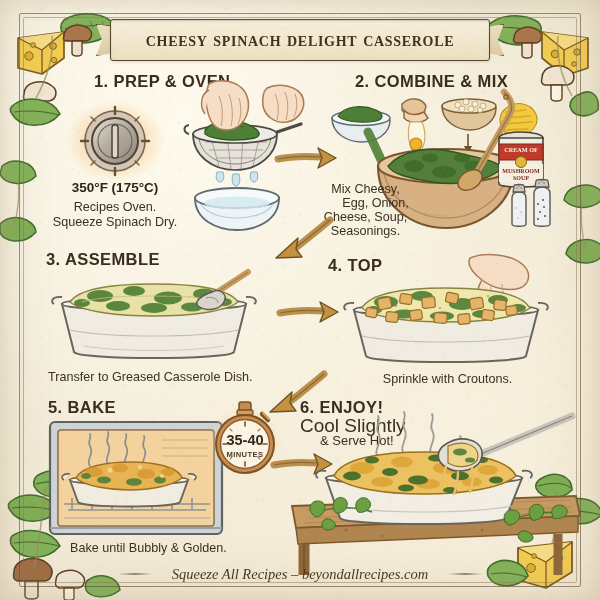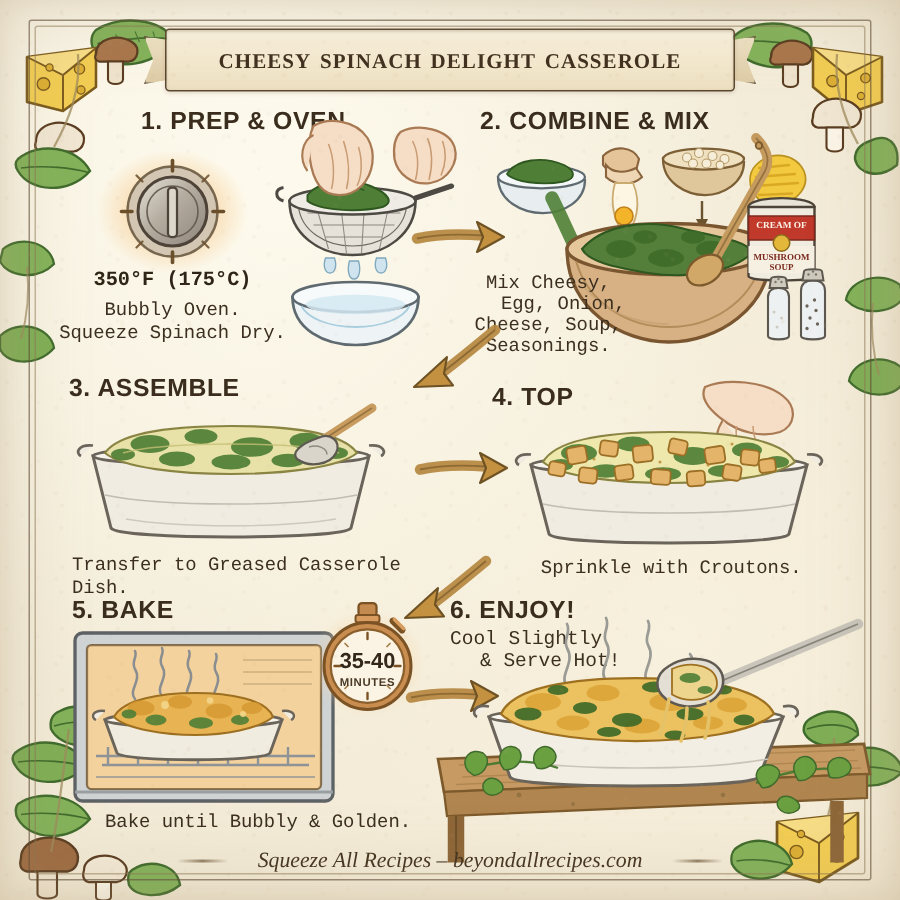--- a/index.html
+++ b/index.html
@@ -46,21 +46,21 @@
   .banner .tail.r{right:0;clip-path:polygon(100% 0,0 12%,0 88%,100% 100%,72% 50%);}
   .banner-text{position:absolute;left:0;top:0;width:408px;height:40px;
     display:flex;align-items:center;justify-content:center;
     font-family:"Liberation Serif", serif;font-weight:700;
     font-size:20.5px;letter-spacing:.7px;color:#40301f;
     font-variant:small-caps;text-transform:lowercase;white-space:nowrap;}
 
   
   .step-title{position:absolute;font-family:"Liberation Sans",sans-serif;
     font-weight:700;font-size:16.5px;color:#3a2d1e;letter-spacing:.4px;white-space:nowrap;}
-  .cap{position:absolute;font-family:Liberation Mono, monospace;
+  .cap{position:absolute;font-family:Liberation Sans, sans-serif;
     font-size:12.6px;line-height:15.4px;color:#3c2f20;text-align:center;}
   .cap.left{text-align:left;}
 
   
   .arrow{position:absolute;}
   .arrow svg{display:block;overflow:visible;}
 
   
   .art{position:absolute;}
   .art svg{display:block;overflow:visible;}
@@ -255,21 +255,21 @@
       <g stroke="#6b4f2b" stroke-width="1.5" stroke-linecap="round" opacity=".85">
         <line x1="29" y1="19" x2="33" y2="23"></line>
         <line x1="77" y1="19" x2="73" y2="23"></line>
         <line x1="29" y1="67" x2="33" y2="63"></line>
         <line x1="77" y1="67" x2="73" y2="63"></line>
       </g>
     </svg>
   </div>
 
   <div class="cap" style="left:45px;top:180px;width:140px;font-size:13.5px;font-weight:600;color:#2f2517;">350°F (175°C)</div>
-  <div class="cap" style="left:35px;top:200px;width:160px;">Bubbly Oven.</div>
+  <div class="cap" style="left:35px;top:200px;width:160px;">Recipes Oven.</div>
   <div class="cap" style="left:35px;top:215px;width:160px;">Squeeze Spinach Dry.</div>
 
   <div class="art" style="left:175px;top:80px;width:130px;height:145px;">
     <svg width="130" height="145" viewBox="0 0 130 145">
 
       <g>
         <path d="M18 54 C18 76, 38 90, 60 90 C82 90, 102 76, 102 54Z" fill="#e6e2da" stroke="#4d4a44" stroke-width="1.7"></path>
         <path d="M24 58 C26 74, 42 84, 60 84 C78 84, 94 74, 96 58Z" fill="none" stroke="#6d6a62" stroke-width=".8"></path>
         <path d="M30 62 L92 62 M34 70 L88 70 M42 78 L80 78" stroke="#8b8780" stroke-width=".7"></path>
         <path d="M36 58 L44 86 M52 56 L56 89 M68 56 L66 89 M84 58 L78 86" stroke="#8b8780" stroke-width=".7"></path>
@@ -310,21 +310,21 @@
   </div>
 
   <div class="arrow" style="left:276px;top:146px;width:62px;height:24px;">
     <svg width="62" height="24" viewBox="0 0 62 24">
       <path d="M2 13 C16 10, 32 10, 46 11" stroke="#b5873f" stroke-width="7" fill="none" stroke-linecap="round" opacity=".92"></path>
       <path d="M2 13 C16 10, 32 10, 46 11" stroke="#7a5a28" stroke-width="1.2" fill="none" opacity=".7"></path>
       <path d="M42 2 L60 12 L42 22 L46 12Z" fill="#c3913f" stroke="#6e5224" stroke-width="1.4" stroke-linejoin="round"></path>
     </svg>
   </div>
 
-  <div class="step-title" style="left:320px;top:72px;text-align:center;">2. COMBINE &amp; MIX</div>
+  <div class="step-title" style="left:355px;top:72px;text-align:center;">2. COMBINE &amp; MIX</div>
 
   <div class="art" style="left:318px;top:88px;width:250px;height:150px;">
     <svg width="250" height="150" viewBox="0 0 250 150">
 
       <g>
         <path d="M14 30 C14 46, 30 54, 44 54 C58 54, 72 46, 72 32Z" fill="#e8eef0" stroke="#5f6a70" stroke-width="1.5"></path>
         <ellipse cx="43" cy="30" rx="29" ry="7.5" fill="#f3f7f8" stroke="#5f6a70" stroke-width="1.5"></ellipse>
         <path d="M20 28 C26 18, 44 16, 58 22 C66 26, 66 31, 58 33 C42 36, 24 33, 20 28Z" fill="#4f7f36" stroke="#2f5720" stroke-width="1.2"></path>
         <path d="M50 44 C56 56, 62 70, 68 82" stroke="#4f7f36" stroke-width="9" fill="none" stroke-linecap="round" opacity=".9"></path>
       </g>
@@ -661,21 +661,21 @@
 
   <div class="arrow" style="left:272px;top:452px;width:62px;height:24px;">
     <svg width="62" height="24" viewBox="0 0 62 24">
       <path d="M2 13 C16 10, 32 10, 46 11" stroke="#b5873f" stroke-width="7" fill="none" stroke-linecap="round" opacity=".92"></path>
       <path d="M2 13 C16 10, 32 10, 46 11" stroke="#7a5a28" stroke-width="1.2" fill="none" opacity=".7"></path>
       <path d="M42 2 L60 12 L42 22 L46 12Z" fill="#c3913f" stroke="#6e5224" stroke-width="1.4" stroke-linejoin="round"></path>
     </svg>
   </div>
 
   <div class="step-title" style="left:300px;top:398px;">6. ENJOY!</div>
-  <div class="cap left" style="left:300px;top:418px;width:130px;font-size:13px;">Cool Slightly</div>
+  <div class="cap left" style="left:300px;top:418px;width:130px;font-size:19px;">Cool Slightly</div>
   <div class="cap left" style="left:300px;top:433px;width:130px;font-size:13px;margin-left:20px;">&amp; Serve Hot!</div>
 
   <div class="art" style="left:286px;top:410px;width:300px;height:165px;">
     <svg width="300" height="165" viewBox="0 0 300 165">
 
       <g>
         <path d="M6 96 L290 86 L294 106 L10 118Z" fill="#c79a63" stroke="#7d5a2c" stroke-width="1.8"></path>
         <path d="M10 118 L292 106 L292 122 L12 134Z" fill="#b0854f" stroke="#7d5a2c" stroke-width="1.5"></path>
         <g stroke="#a87f4a" stroke-width="1" opacity=".7">
           <path d="M20 100 L284 90"></path>

